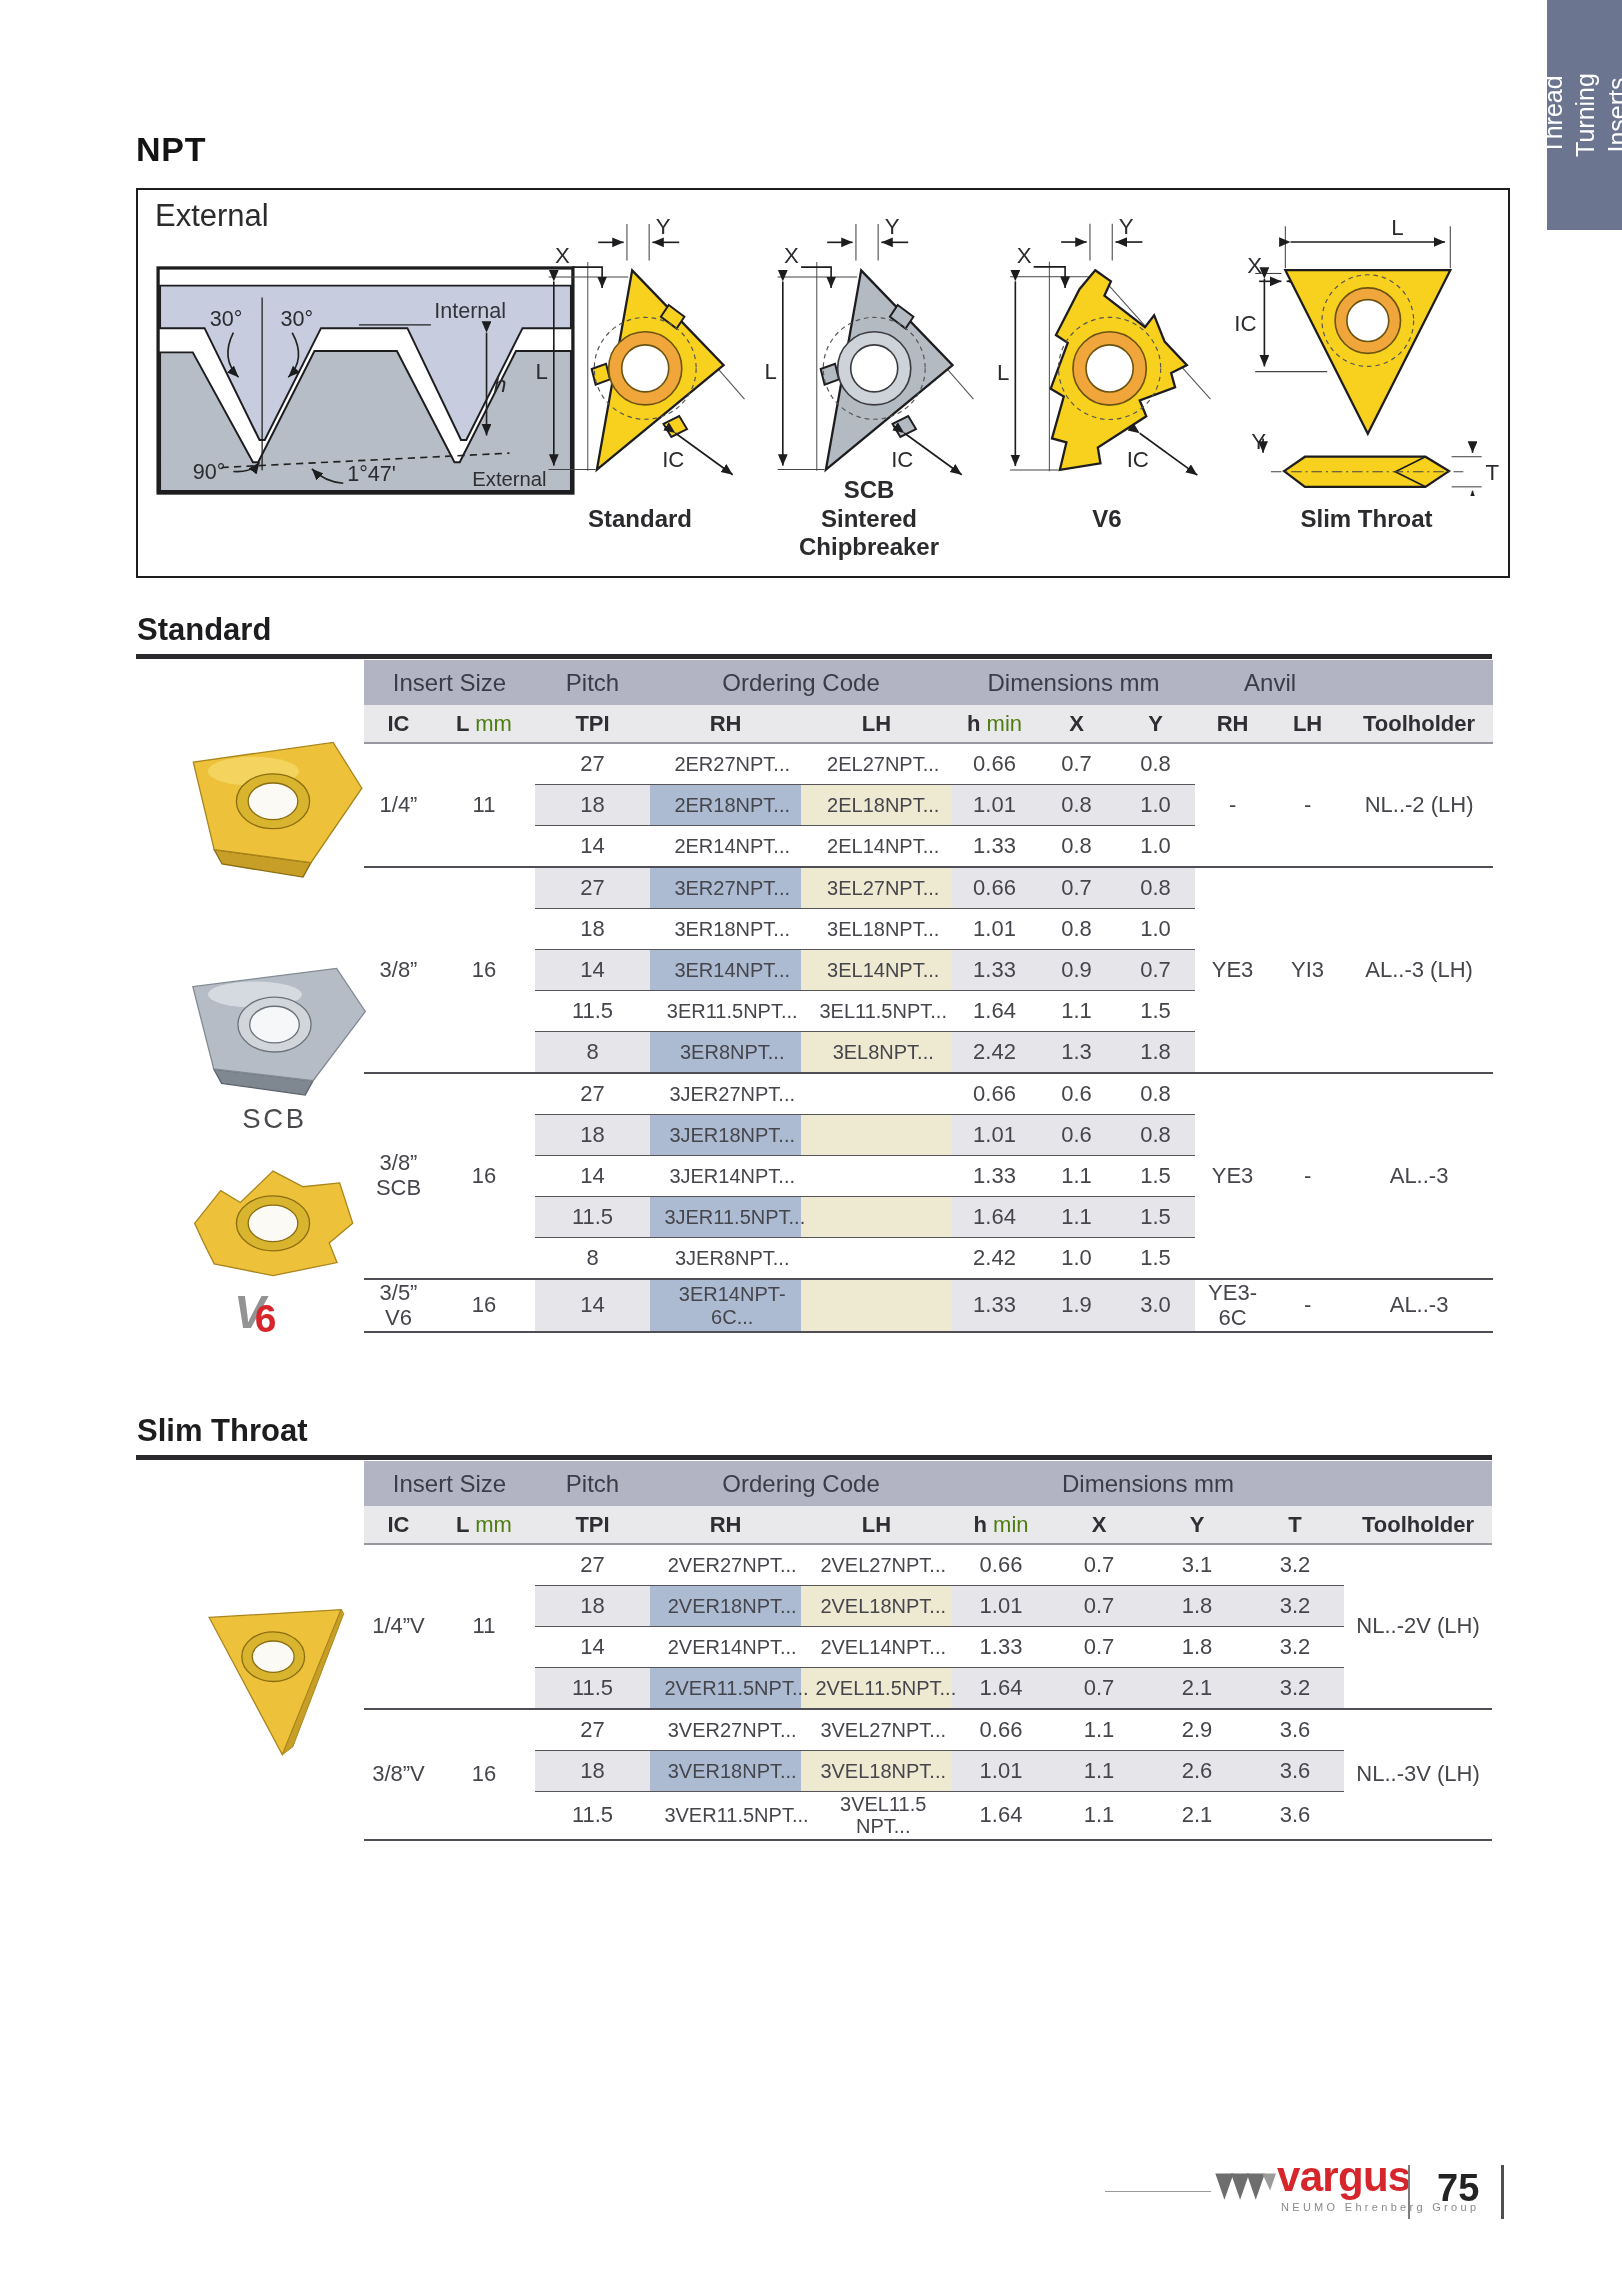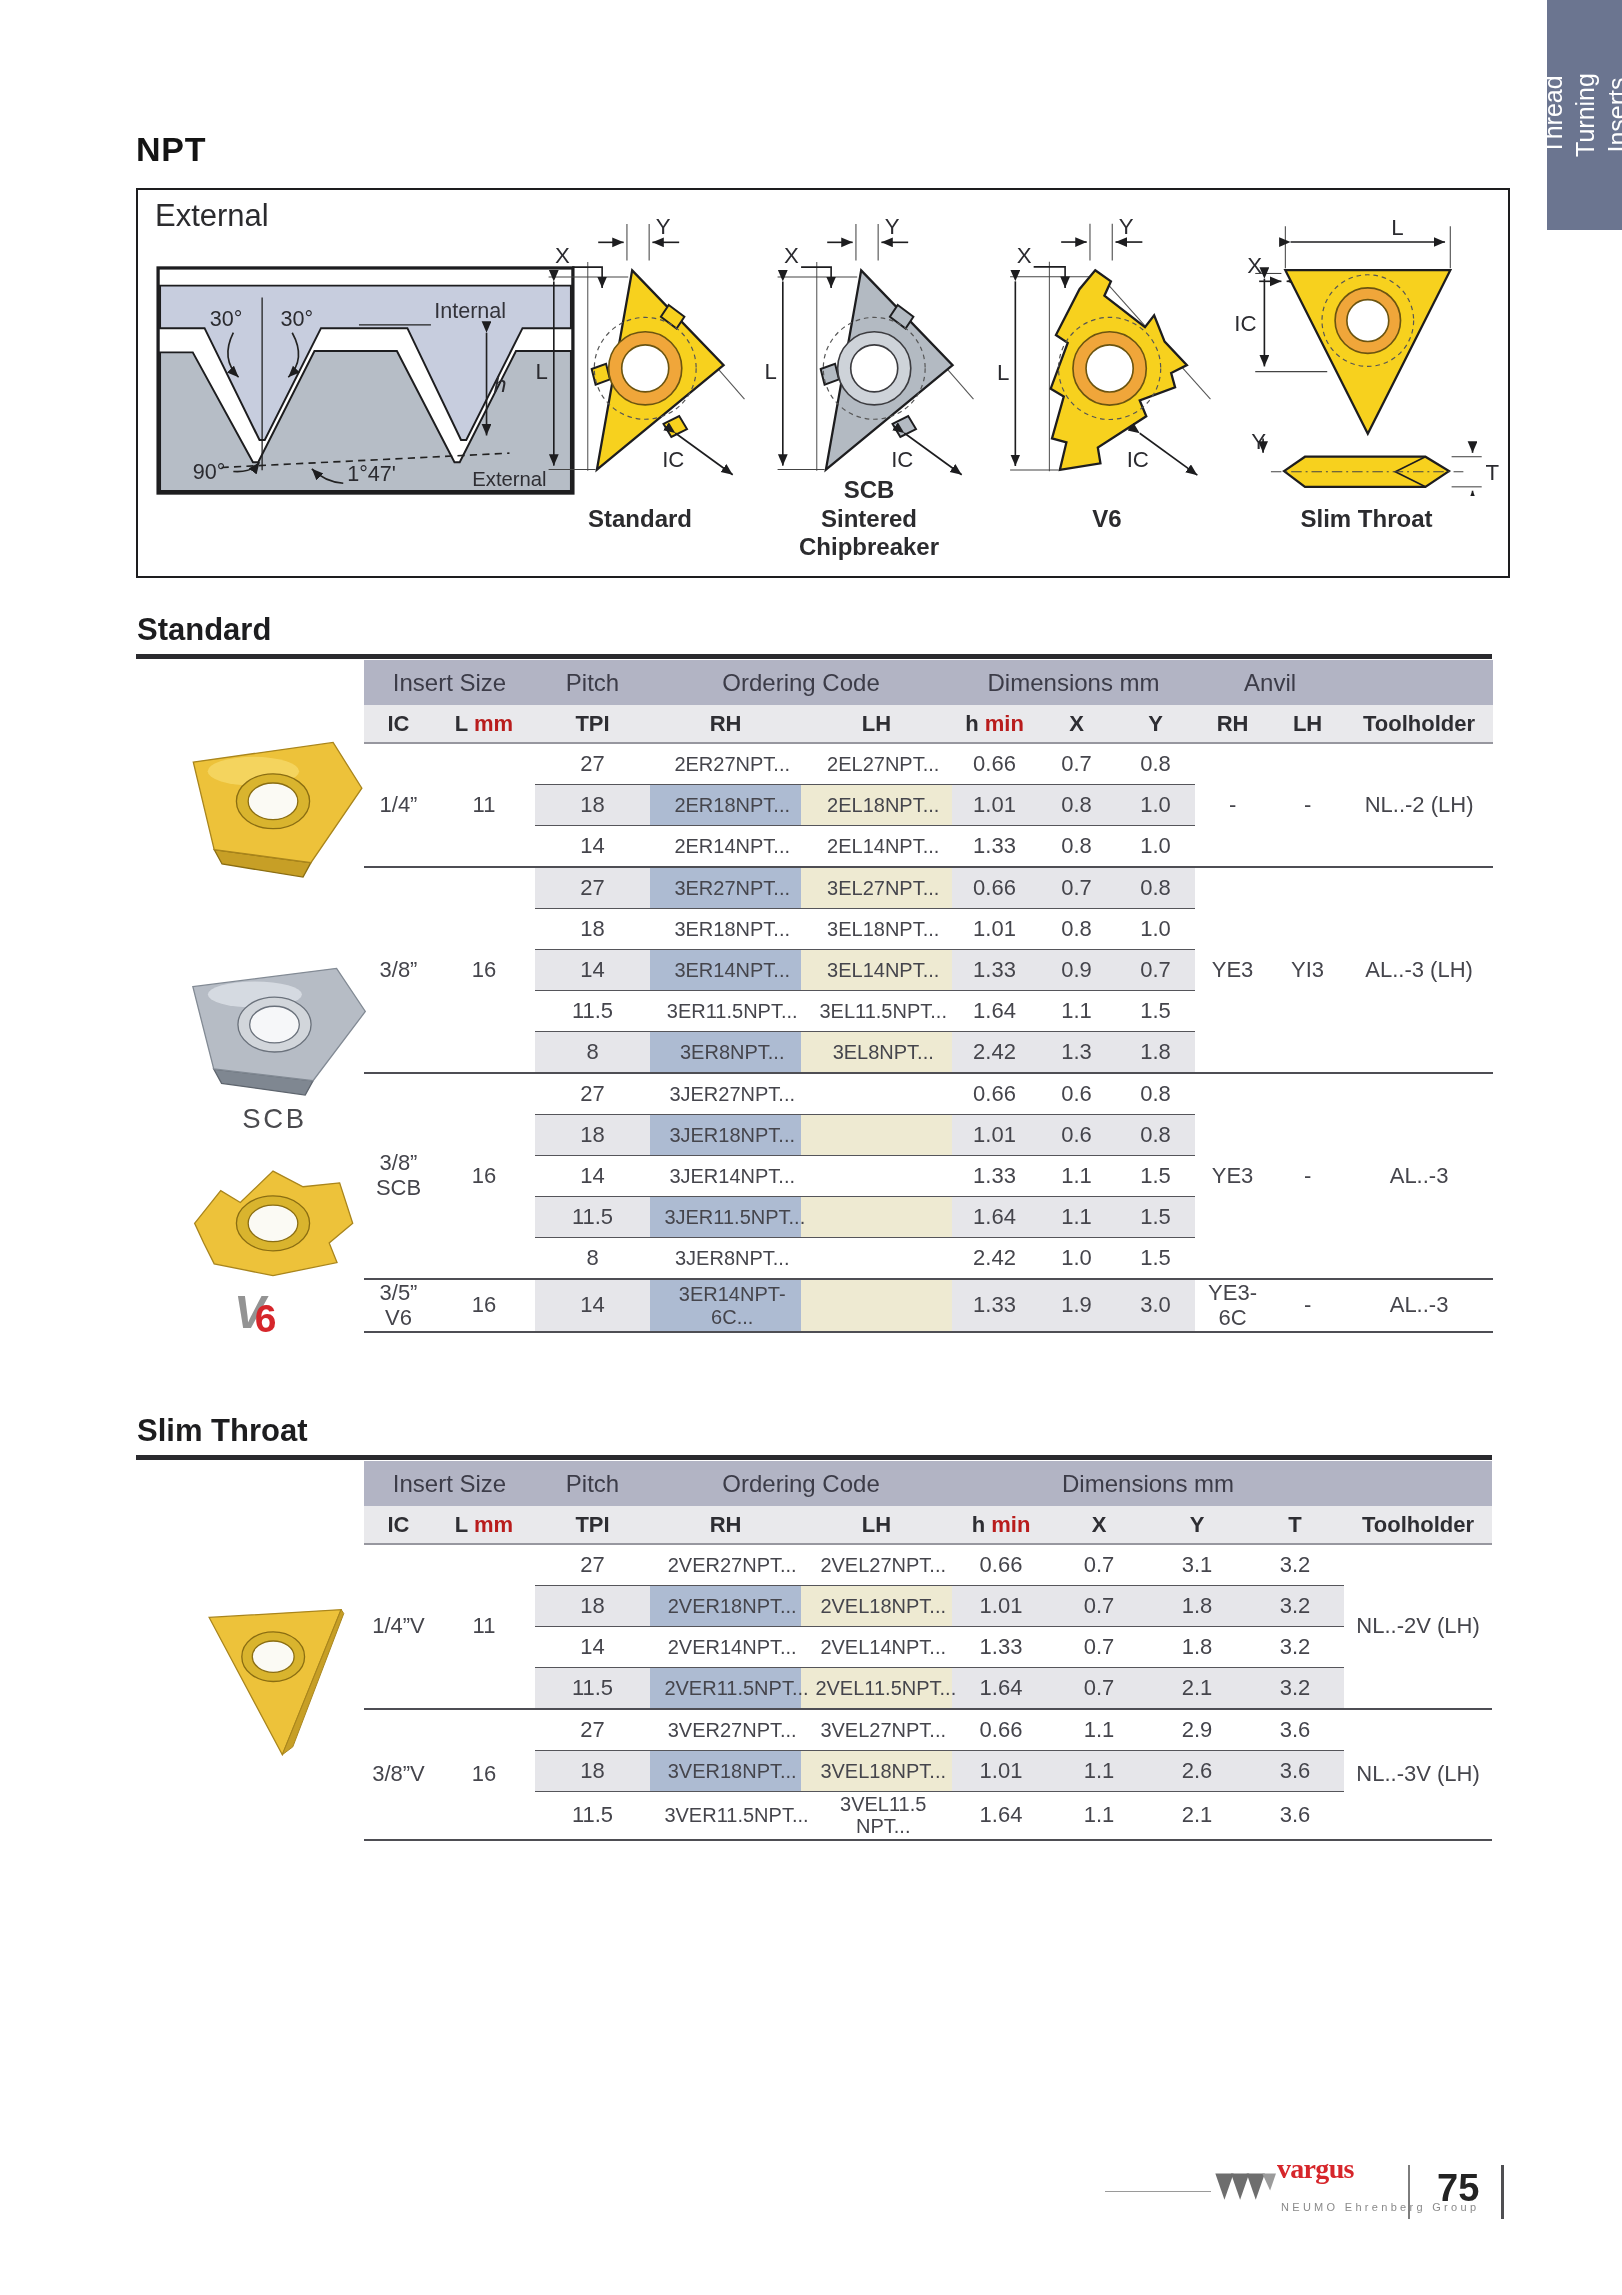--- a/index.html
+++ b/index.html
@@ -29,21 +29,21 @@
              flex-direction:column;align-items:center;justify-content:center;
              font-size:24px;font-weight:600;color:#2b2b2e;line-height:1.18;text-align:center;}
 
   
   table.cat{position:absolute;border-collapse:collapse;table-layout:fixed;width:1128px;
             font-size:22px;color:#45454c;border-bottom:2.6px solid #4e4e54;}
   table.cat thead tr.gh td{background:#b2b4c4;height:43px;text-align:center;
                            font-size:24px;color:#3c3c48;font-weight:400;}
   table.cat thead tr.sh td{background:#e9e9ec;height:35px;text-align:center;
                            font-weight:bold;color:#2e2e33;border-bottom:2px solid #97979f;}
-  table.cat thead .unit{font-weight:700;color:#b91c1c;}
+  table.cat thead .unit{font-weight:400;color:#4d7c0f;}
   table.cat tbody td{height:38px;text-align:center;vertical-align:middle;background:#fff;line-height:1.12;}
   td.c-l{background:#d8d8dd;}
   td.c-rh,td.c-lh{text-align:left;padding-left:14.4px;font-size:20px;}
   td.c-rh{background:#b9c4d9;}
   td.c-lh{background:#f6f1da;}
   tr.odd td.c-rh{background:#adbbd2;}
   tr.odd td.c-lh{background:#eeead2;}
   tr.odd td.c-tpi,tr.odd td.c-h,tr.odd td.c-x,tr.odd td.c-y,tr.odd td.c-t{background:#e6e6ea;}
   td.c-alh{background:#e4e4e8;}
   td.c-ic{white-space:pre-line;}
@@ -55,22 +55,22 @@
   .photo{position:absolute;}
   #scb-caption{position:absolute;left:173px;top:1103px;width:203px;text-align:center;
                font-size:27.5px;letter-spacing:2.6px;color:#4a4a4e;}
   #v6-logo{position:absolute;left:234px;top:1284px;width:92px;height:50px;}
   #v6-logo .v{font-style:italic;font-weight:900;font-size:47px;color:#939393;}
   #v6-logo .six{font-weight:900;font-size:39px;color:#d6262b;margin-left:-10.5px;vertical-align:-3.9px;}
 
   
   .f-hair{position:absolute;left:1105px;top:2191px;width:106px;height:1.3px;background:#9a9a9a;}
   #f-logo{position:absolute;left:1214px;top:2171px;}
-  #f-brand{position:absolute;left:1277px;top:2153px;font-size:28px;font-weight:800;
-           letter-spacing:-0.7px;color:#d6262b;font-family:Liberation Serif, serif;}
+  #f-brand{position:absolute;left:1277px;top:2153px;font-size:42px;font-weight:800;
+           letter-spacing:-0.7px;color:#d6262b;}
   #f-sub{position:absolute;left:1281px;top:2201px;font-size:11px;letter-spacing:3.3px;color:#8a8a8a;}
   .f-div{position:absolute;left:1408px;top:2165px;width:2px;height:54px;background:#7d7d7d;}
   #f-page{position:absolute;left:1437px;top:2167px;font-size:38px;font-weight:bold;color:#232323;}
   .f-bar{position:absolute;left:1501px;top:2165px;width:3.3px;height:54px;background:#4f4f52;}
 
   svg text{font-family:"Liberation Sans",sans-serif;}
 </style>
 </head>
 <body>
 

